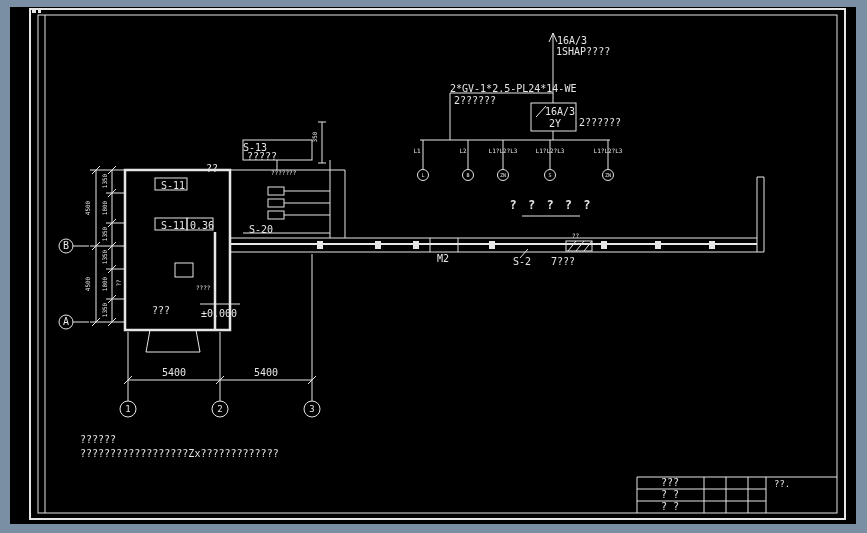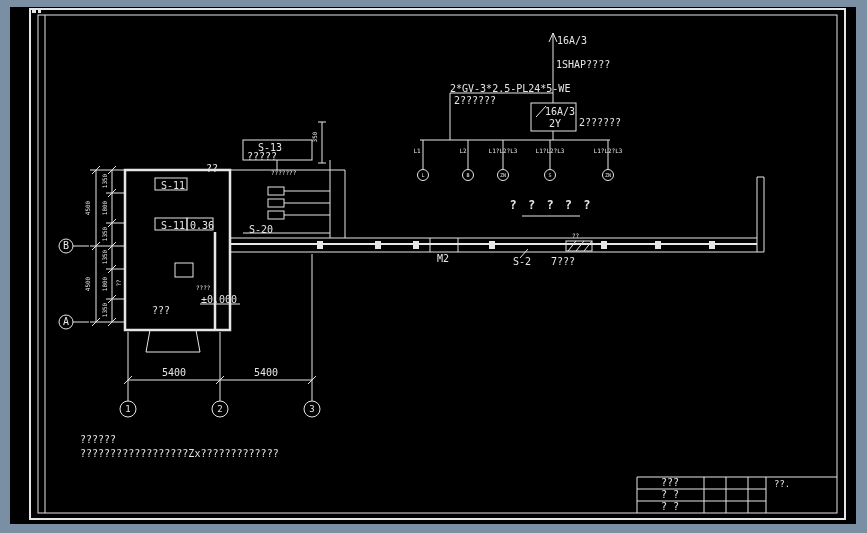--- a/index.html
+++ b/index.html
@@ -79,48 +79,48 @@
       <rect x="375" y="241" width="6" height="8"></rect>
       <rect x="413" y="241" width="6" height="8"></rect>
       <rect x="489" y="241" width="6" height="8"></rect>
       <rect x="601" y="241" width="6" height="8"></rect>
       <rect x="655" y="241" width="6" height="8"></rect>
       <rect x="709" y="241" width="6" height="8"></rect>
     </g>
   </svg>
 
   <span class="t" style="left:557px;top:36px">16A/3</span>
-  <span class="t" style="left:556px;top:60px">1SHAP????</span>
-  <span class="t" style="left:450px;top:84px">2*GV-3*2.5-PL24*5-WE</span>
+  <span class="t" style="left:556px;top:47px">1SHAP????</span>
+  <span class="t" style="left:450px;top:84px">2*GV-1*2.5-PL24*14-WE</span>
   <span class="t" style="left:454px;top:96px">2??????</span>
   <span class="t" style="left:545px;top:107px">16A/3</span>
   <span class="t" style="left:549px;top:119px">2Y</span>
   <span class="t" style="left:579px;top:118px">2??????</span>
   <span class="t t6 c" style="left:417px;top:151px">L1</span>
   <span class="t t6 c" style="left:463px;top:151px">L2</span>
   <span class="t t6 c" style="left:503px;top:151px">L1?L2?L3</span>
   <span class="t t6 c" style="left:550px;top:151px">L1?L2?L3</span>
   <span class="t t6 c" style="left:608px;top:151px">L1?L2?L3</span>
   <span class="t t5 c" style="left:423px;top:175px">L</span>
   <span class="t t5 c" style="left:468px;top:175px">B</span>
   <span class="t t5 c" style="left:503px;top:175px">ZN</span>
   <span class="t t5 c" style="left:550px;top:175px">S</span>
   <span class="t t5 c" style="left:608px;top:175px">ZN</span>
   <span class="t big c" style="left:551px;top:205px">? ? ? ? ?</span>
 
-  <span class="t" style="left:258px;top:143px">S-13</span>
+  <span class="t" style="left:243px;top:143px">S-13</span>
   <span class="t" style="left:247px;top:152px">?????</span>
   <span class="t" style="left:206px;top:164px">??</span>
   <span class="t t6" style="left:271px;top:170px">???????</span>
   <span class="t" style="left:161px;top:181px">S-11</span>
   <span class="t" style="left:161px;top:221px">S-11</span>
   <span class="t" style="left:190px;top:221px">0.36</span>
   <span class="t" style="left:249px;top:225px">S-20</span>
   <span class="t t6" style="left:196px;top:285px">????</span>
-  <span class="t" style="left:201px;top:295px">±0.000</span>
+  <span class="t" style="left:201px;top:309px">±0.000</span>
   <span class="t" style="left:152px;top:306px">???</span>
   <span class="t t6 r" style="left:119px;top:283px">??</span>
   <span class="t" style="left:437px;top:254px">M2</span>
   <span class="t" style="left:513px;top:257px">S-2</span>
   <span class="t" style="left:551px;top:257px">7???</span>
   <span class="t t6" style="left:572px;top:233px">??</span>
   <span class="t t6 r" style="left:315px;top:137px">350</span>
 
   <span class="t c" style="left:66px;top:246px">B</span>
   <span class="t c" style="left:66px;top:322px">A</span>

